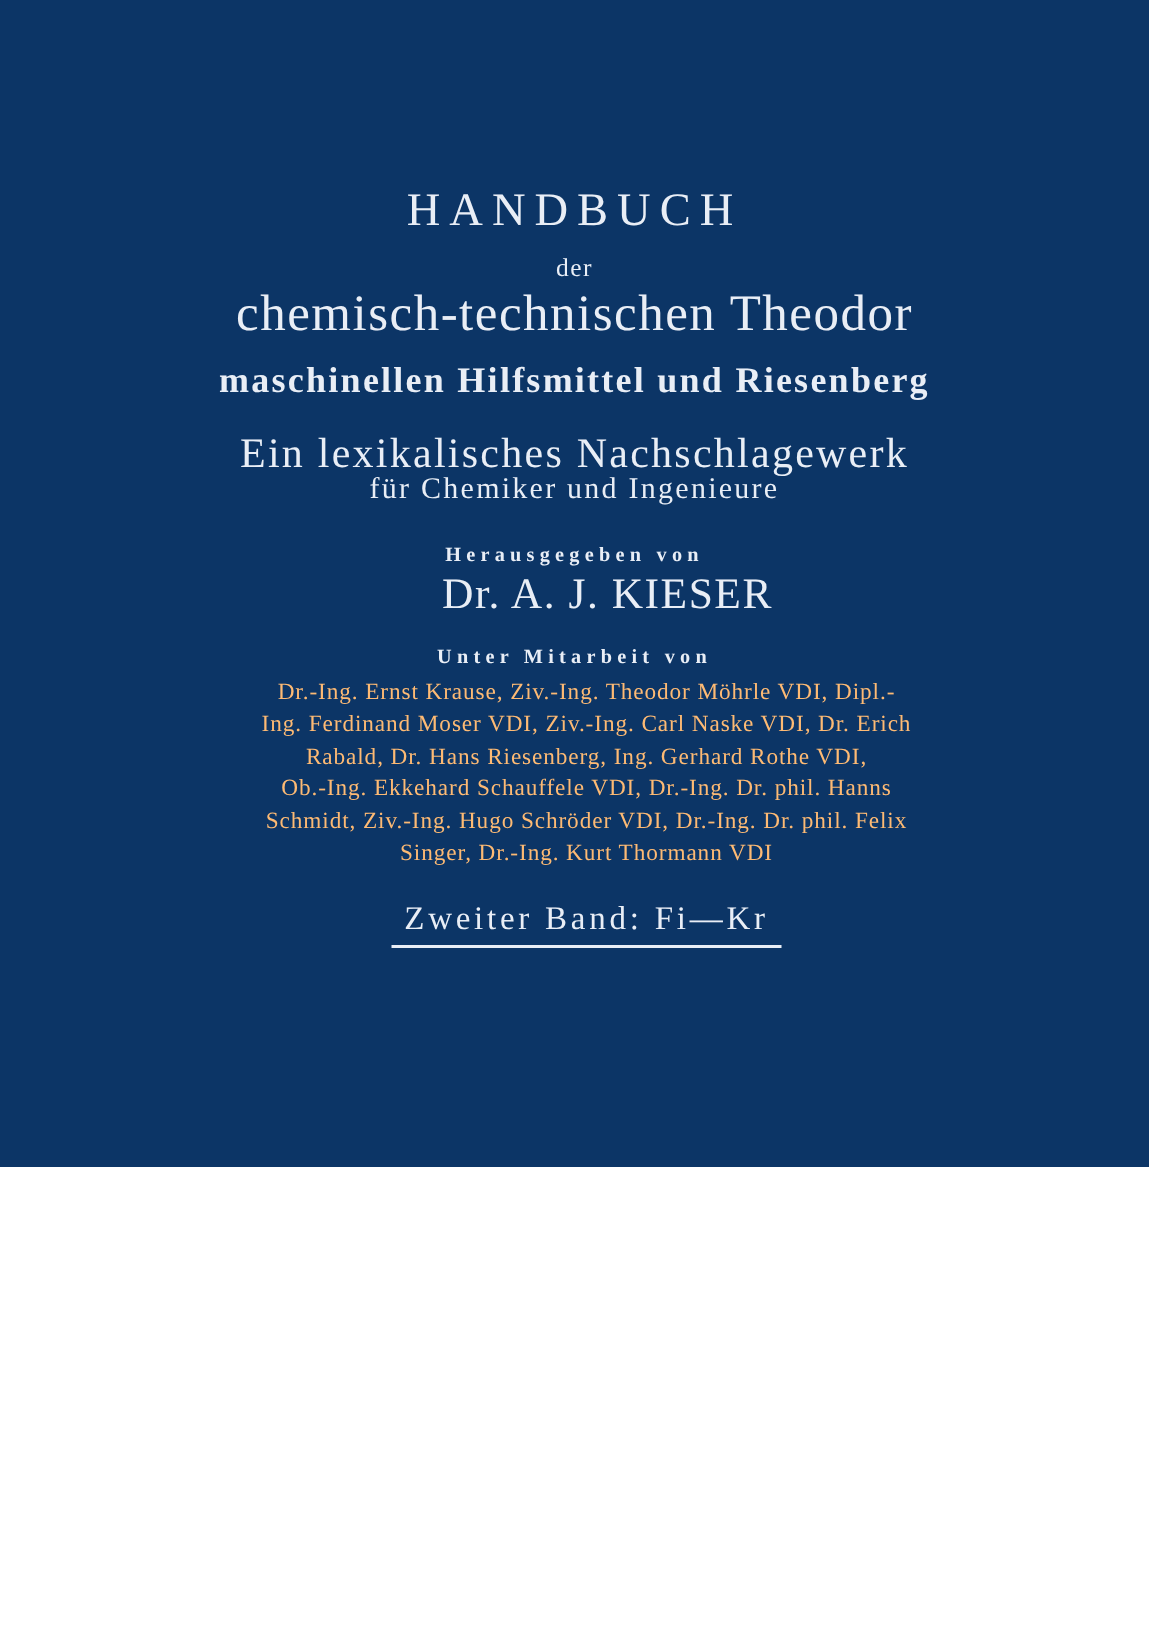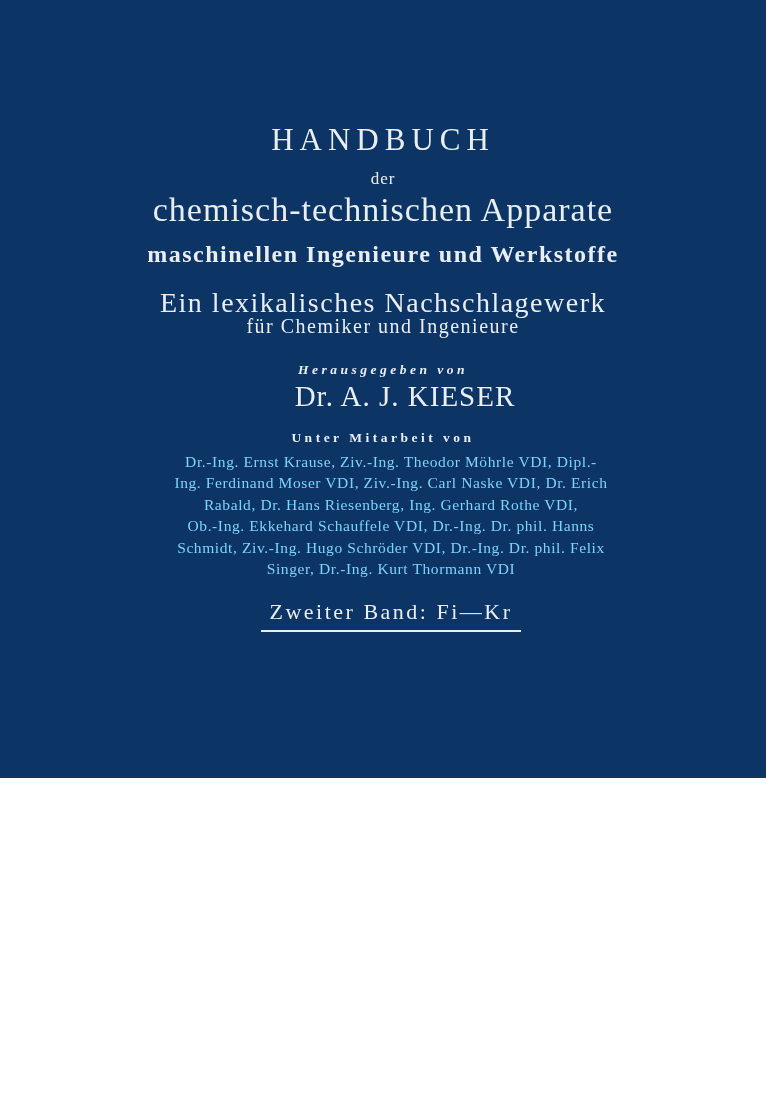--- a/index.html
+++ b/index.html
@@ -48,28 +48,28 @@
     color: #e9eef6;
     line-height: 1.12;
     white-space: nowrap;
   }
   .handbuch      { top: 123px; font-size: 31px; letter-spacing: 6px; }
   .der           { top: 169px; font-size: 17px; letter-spacing: 1px; }
   .main-title    { top: 191px; font-size: 34px; letter-spacing: 1px; }
   .sub-title     { top: 241px; font-size: 24px; font-weight: bold; letter-spacing: 1.5px; }
   .tagline1      { top: 287px; font-size: 28px; letter-spacing: 1.5px; }
   .tagline2      { top: 315px; font-size: 20px; letter-spacing: 1.5px; }
-  .hrsg-label    { top: 362px; font-size: 13.5px; font-weight: bold; letter-spacing: 3.5px; font-style: italic; }
+  .hrsg-label    { top: 362px; font-size: 13.5px; font-weight: bold; letter-spacing: 3.5px; }
   .editor-name   { top: 380px; font-size: 29px; letter-spacing: 1px; margin-left: 44px; }
   .mitarbeit     { top: 430px; font-size: 13.5px; font-weight: bold; letter-spacing: 3.5px; }
   .contributors  {
     position: absolute;
     top: 451px; left: 16px; right: 0;
     text-align: center;
-    color: #7dd3fc;
+    color: #fdba74;
   }
   .contrib-line {
     font-size: 15.5px;
     line-height: 21.4px;
     letter-spacing: 0.6px;
     white-space: nowrap;
   }
   .band-wrap {
     position: absolute;
     top: 599px; left: 0; right: 0;
@@ -87,22 +87,22 @@
   }
 </style>
 </head>
 <body>
 
 <div class="cover">
 
   <div class="navy-panel">
     <div class="t handbuch">HANDBUCH</div>
     <div class="t der">der</div>
-    <div class="t main-title">chemisch-technischen Apparate</div>
-    <div class="t sub-title">maschinellen Ingenieure und Werkstoffe</div>
+    <div class="t main-title">chemisch-technischen Theodor</div>
+    <div class="t sub-title">maschinellen Hilfsmittel und Riesenberg</div>
 
     <div class="t tagline1">Ein lexikalisches Nachschlagewerk</div>
     <div class="t tagline2">für Chemiker und Ingenieure</div>
 
     <div class="t hrsg-label">Herausgegeben von</div>
     <div class="t editor-name">Dr. A. J. KIESER</div>
 
     <div class="t mitarbeit">Unter Mitarbeit von</div>
 
     <div class="contributors">

